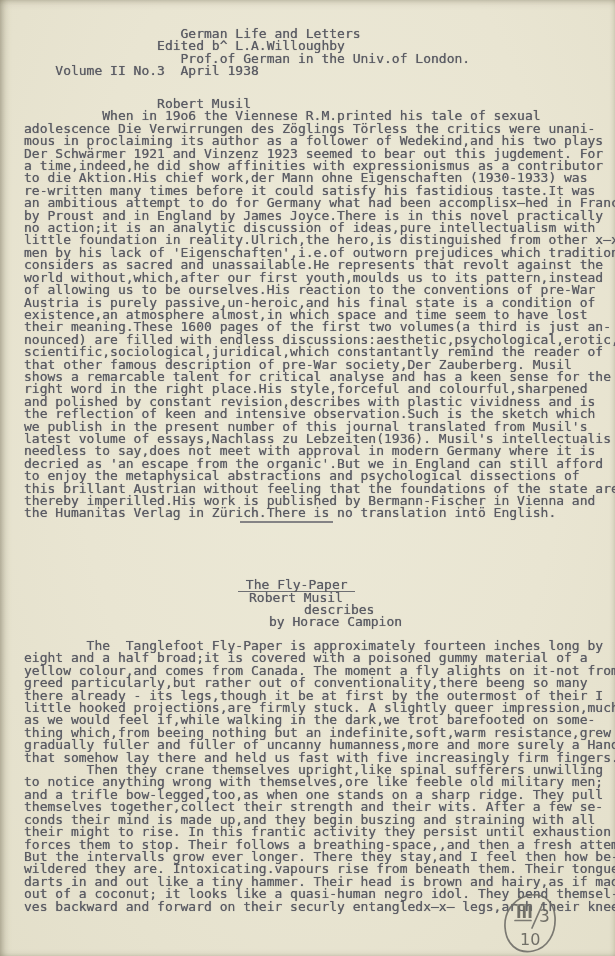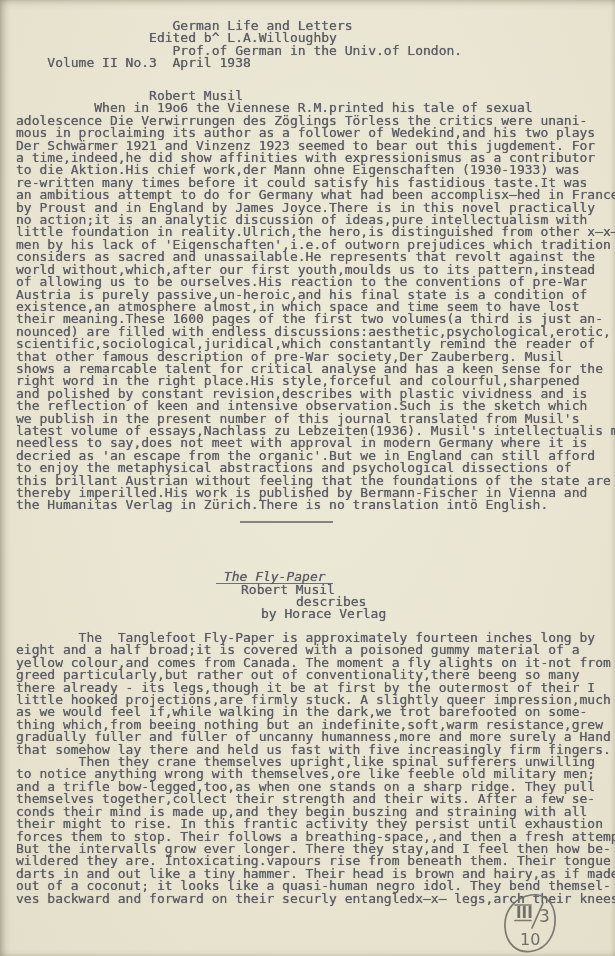--- a/index.html
+++ b/index.html
@@ -9,34 +9,34 @@
     font-family: "DejaVu Sans Mono", monospace;
   }
   .paper {
     position: absolute; inset: 0;
     box-shadow: inset 7px 0 9px -5px rgba(110,104,80,0.55),
                 inset 0 5px 8px -5px rgba(110,104,80,0.45),
                 inset -3px 0 6px -4px rgba(110,104,80,0.30),
                 inset 0 -4px 7px -5px rgba(110,104,80,0.28);
   }
   pre.mono, .t {
-    position: absolute; margin: 8px; white-space: pre;
+    position: absolute; margin: 16px; white-space: pre;
     font-family: "DejaVu Sans Mono", monospace;
     font-size: 13px; line-height: 12.4px;
     color: #5b5c64;
     text-shadow: 0 0 0.7px rgba(86,87,96,0.85);
   }
   pre.header  { left: 8px; top: 12px; }
   pre.article { left: 8px; top: 82px; }
   pre.flybody { left: 8px; top: 624px; }
   .divider {
     position: absolute; left: 240px; top: 521px; width: 93px; height: 0;
     border-top: 2px solid rgba(88,89,98,0.70);
   }
-  .t.title      { left: 208px; top: 563px; border-bottom: 1.4px solid rgba(88,89,98,0.85); font-style: italic; }
+  .t.title      { left: 222px; top: 563px; border-bottom: 1.4px solid rgba(88,89,98,0.85); }
   .t.author     { left: 233px; top: 576px; }
   .t.translated { left: 288px; top: 588px; }
   .t.translator { left: 253px; top: 600px; }
   svg.annot { position: absolute; left: 501px; top: 892px; }
   svg.annot path, svg.annot line { stroke: #6f6e68; fill: none; stroke-width: 1.7; stroke-linecap: round; opacity: 0.9; }
   svg.annot text { fill: #67665f; font-family: "DejaVu Sans", sans-serif; opacity: 0.92; }
 </style>
 </head>
 <body>
 
@@ -80,21 +80,21 @@
 to enjoy the metaphysical abstractions and psychological dissections of
 this brillant Austrian without feeling that the foundations of the state are
 thereby imperilled.His work is published by Bermann-Fischer in Vienna and
 the Humanitas Verlag in Zürich.There is no translation intö English.</pre>
 
   <div class="divider"></div>
 
   <div class="t title"> The Fly-Paper </div>
   <div class="t author">Robert Musil</div>
   <div class="t translated">describes</div>
-  <div class="t translator">by Horace Verlag</div>
+  <div class="t translator">by Horace Campion</div>
 
   <pre class="mono flybody">        The  Tanglefoot Fly-Paper is approximately fourteen inches long by
 eight and a half broad;it is covered with a poisoned gummy material of a
 yellow colour,and comes from Canada. The moment a fly alights on it-not from
 greed particularly,but rather out of conventionality,there beeng so many
 there already - its legs,though it be at first by the outermost of their I
 little hooked projections,are firmly stuck. A slightly queer impression,much
 as we would feel if,while walking in the dark,we trot barefooted on some-
 thing which,from beeing nothing but an indefinite,soft,warm resistance,grew
 gradually fuller and fuller of uncanny humanness,more and more surely a Hand

